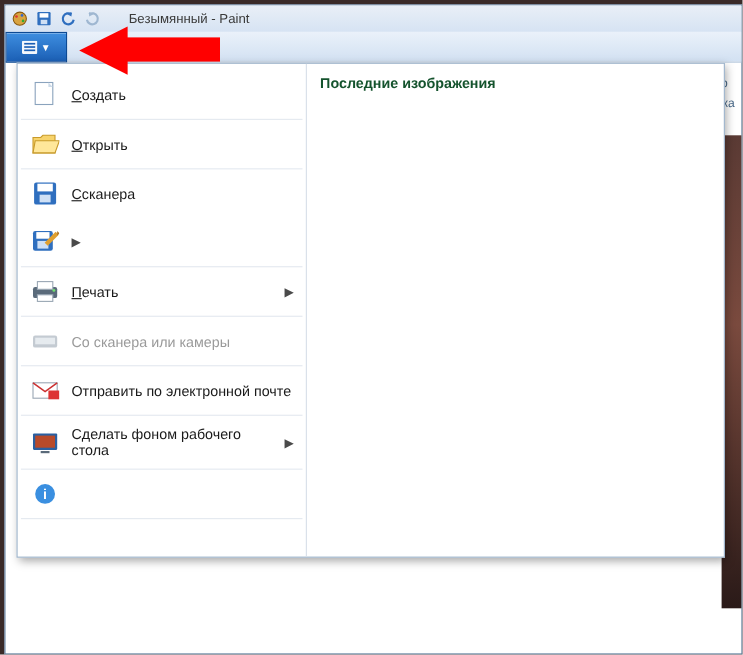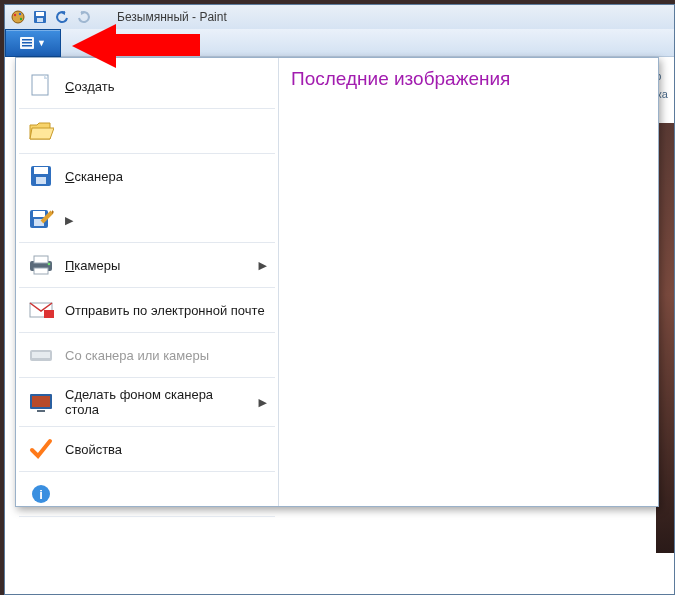--- a/index.html
+++ b/index.html
@@ -36,21 +36,21 @@
 
   .dropdown {
     position: absolute; left: 10px; top: 52px;
     width: 644px; height: 450px;
     background: #fff; border: 1px solid #9ab1c9;
     box-shadow: 2px 3px 8px rgba(0,0,0,.35);
     display: flex;
   }
   .menu-col { width: 262px; padding: 6px 3px; display: flex; flex-direction: column; }
   .right-col { flex: 1; border-left: 1px solid #d6dee8; padding: 8px 10px; }
-  .right-head { font-size: 19px; font-weight: normal; color: #a21caf; padding: 2px 0 6px 2px; }
+  .right-head { font-size: 13px; font-weight: bold; color: #14532d; padding: 2px 0 6px 2px; }
 
   .menu-item {
     display: flex; align-items: center; gap: 10px;
     padding: 9px 8px; font-size: 13px; color: #1a1a1a;
     position: relative;
   }
   .menu-item.sep { border-bottom: 1px solid #e3e8ef; }
   .menu-item .icon { width: 28px; height: 26px; flex: none; display: flex; align-items: center; justify-content: center; }
   .menu-item .label { flex: 1; }
   .menu-item .label u { text-decoration: underline; }
@@ -146,20 +146,21 @@
         <span class="label"><u>С</u><span>оздать</span></span>
       </div>
 
       <div class="menu-item sep">
         <span class="icon">
           <svg width="26" height="24">
               <path d="M2 6 L9 6 L11 4 L22 4 L22 20 L2 20 Z" fill="#f7d36b" stroke="#c89a2a"></path>
               <path d="M4 9 L26 9 L22 20 L2 20 Z" fill="#ffe79a" stroke="#c89a2a"></path>
             </svg>
         </span>
+        <span class="label"><u>О</u><span>ткрыть</span></span>
       </div>
 
       <div class="menu-item">
         <span class="icon">
           <svg width="24" height="24">
               <rect x="2" y="2" width="20" height="20" fill="#2f6fbf" rx="2"></rect>
               <rect x="5" y="3" width="14" height="7" fill="#fff"></rect>
               <rect x="7" y="13" width="10" height="7" fill="#cfe0f5"></rect>
             </svg>
         </span>
@@ -181,65 +182,57 @@
 
       <div class="menu-item sep">
         <span class="icon">
           <svg width="26" height="22">
               <rect x="2" y="7" width="22" height="10" rx="2" fill="#5a6a7a"></rect>
               <rect x="6" y="2" width="14" height="7" fill="#fff" stroke="#9aa7b4"></rect>
               <rect x="6" y="14" width="14" height="6" fill="#fff" stroke="#9aa7b4"></rect>
               <circle cx="21" cy="10" r="1.3" fill="#6fe06f"></circle>
             </svg>
         </span>
-        <span class="label"><u>П</u><span>камеры</span></span>
+        <span class="label"><u>П</u><span>ечать</span></span>
         <span class="chev">▶</span>
+      </div>
+
+      <div class="menu-item sep disabled">
+        <span class="icon">
+          <svg width="26" height="20" opacity=".5">
+              <rect x="2" y="5" width="22" height="11" rx="2" fill="#8a98a6"></rect>
+              <rect x="4" y="7" width="18" height="6" fill="#cfd8e0"></rect>
+            </svg>
+        </span>
+        <span class="label">Со сканера или камеры</span>
       </div>
 
       <div class="menu-item sep">
         <span class="icon">
           <svg width="26" height="20">
               <rect x="2" y="3" width="22" height="14" fill="#fff" stroke="#9aa7b4"></rect>
               <path d="M2 3 L13 11 L24 3" fill="none" stroke="#c33" stroke-width="1.5"></path>
               <rect x="16" y="10" width="10" height="8" fill="#d33"></rect>
             </svg>
         </span>
         <span class="label">Отправить по электронной почте</span>
       </div>
 
-      <div class="menu-item sep disabled">
-        <span class="icon">
-          <svg width="26" height="20" opacity=".5">
-              <rect x="2" y="5" width="22" height="11" rx="2" fill="#8a98a6"></rect>
-              <rect x="4" y="7" width="18" height="6" fill="#cfd8e0"></rect>
-            </svg>
-        </span>
-        <span class="label">Со сканера или камеры</span>
-      </div>
-
       <div class="menu-item sep">
         <span class="icon">
           <svg width="26" height="22">
               <rect x="2" y="3" width="22" height="15" rx="1" fill="#2a5fa0"></rect>
               <rect x="4" y="5" width="18" height="11" fill="#b84a2a"></rect>
               <rect x="9" y="19" width="8" height="2" fill="#5a6a7a"></rect>
             </svg>
         </span>
-        <span class="label">Сделать фоном сканера стола</span>
+        <span class="label">Сделать фоном рабочего стола</span>
         <span class="chev">▶</span>
       </div>
 
-      <div class="menu-item sep">
-        <span class="icon">
-          <svg width="24" height="24">
-              <path d="M3 13 L9 19 L21 4" fill="none" stroke="#ff7a1a" stroke-width="4" stroke-linecap="round"></path>
-            </svg>
-        </span>
-        <span class="label">Свойства</span>
-      </div>
 
       <div class="menu-item sep">
         <span class="icon">
           <svg width="22" height="22">
               <circle cx="11" cy="11" r="9" fill="#3a8fe0"></circle>
               <text x="11" y="16" text-anchor="middle" font-size="13" font-weight="bold" fill="#fff">i</text>
             </svg>
         </span>
       </div>
 

